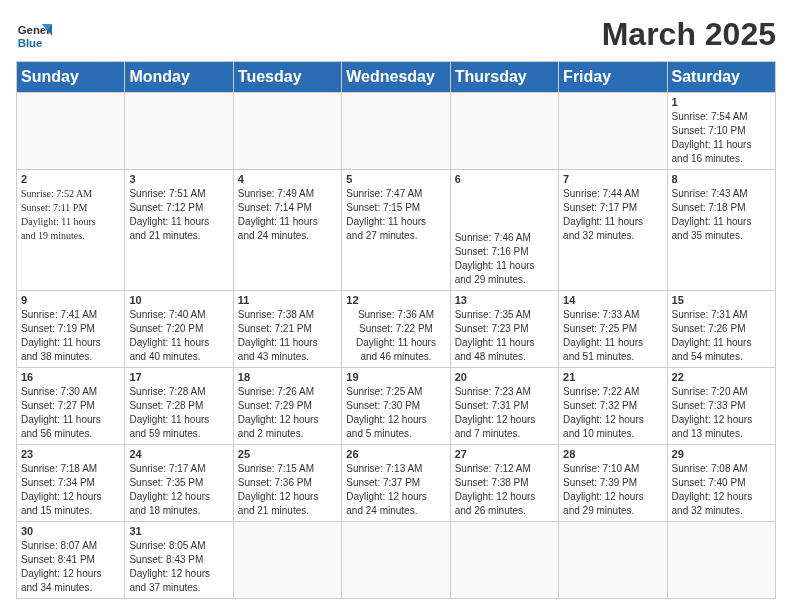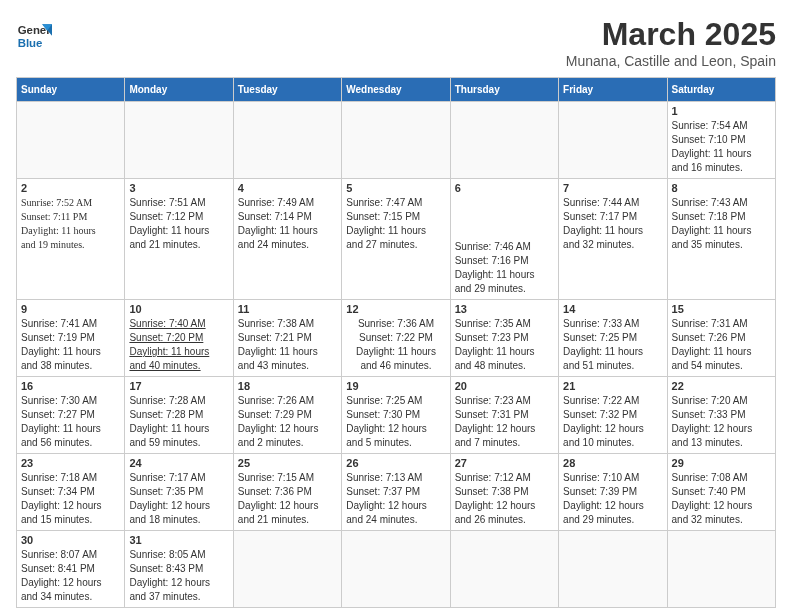--- a/index.html
+++ b/index.html
@@ -39,21 +39,21 @@
       color: #555;
     }
     .calendar-table {
       width: 100%;
       border-collapse: collapse;
       table-layout: fixed;
     }
     .calendar-table th {
       background-color: #2a6db5;
       color: #fff;
-      font-size: 10px;
+      font-size: 16px;
       font-weight: bold;
       text-align: left;
       padding: 6px 4px;
       border: 1px solid #ccc;
     }
     .calendar-table td {
       vertical-align: top;
       border: 1px solid #ccc;
       padding: 3px 4px;
       font-size: 9.5px;
@@ -86,21 +86,20 @@
   <div class="logo">
     <svg class="logo-icon" viewBox="0 0 44 44">
       <text x="2" y="22" font-size="14" font-weight="bold" fill="#333" font-family="Arial">General</text>
       <text x="2" y="38" font-size="14" font-weight="bold" fill="#1a6faf" font-family="Arial">Blue</text>
       <polygon points="32,10 44,10 44,24 32,10" fill="#1a6faf"></polygon>
       <polygon points="32,10 44,10 38,18" fill="#2a8fd4"></polygon>
     </svg>
   </div>
   <div class="title-block">
     <div class="calendar-title">March 2025</div>
-    <div class="calendar-subtitle">Munana, Castille and Leon, Spain</div>
   </div>
 </div>
 
 <table class="calendar-table">
   <thead>
     <tr>
     <th>Sunday</th>
         <th>Monday</th>
         <th>Tuesday</th>
         <th>Wednesday</th>
@@ -179,21 +178,21 @@
       <tr>
         <td>
           <span class="day-number">9</span>
           <div class="day-info" style="white-space: pre-line;">Sunrise: 7:41 AM
 Sunset: 7:19 PM
 Daylight: 11 hours
 and 38 minutes.</div>
         </td>
         <td>
           <span class="day-number">10</span>
-          <div class="day-info" style="white-space: pre-line; text-decoration: underline;">Sunrise: 7:40 AM
+          <div class="day-info" style="white-space: pre-line;">Sunrise: 7:40 AM
 Sunset: 7:20 PM
 Daylight: 11 hours
 and 40 minutes.</div>
         </td>
         <td>
           <span class="day-number">11</span>
           <div class="day-info" style="white-space: pre-line;">Sunrise: 7:38 AM
 Sunset: 7:21 PM
 Daylight: 11 hours
 and 43 minutes.</div>

